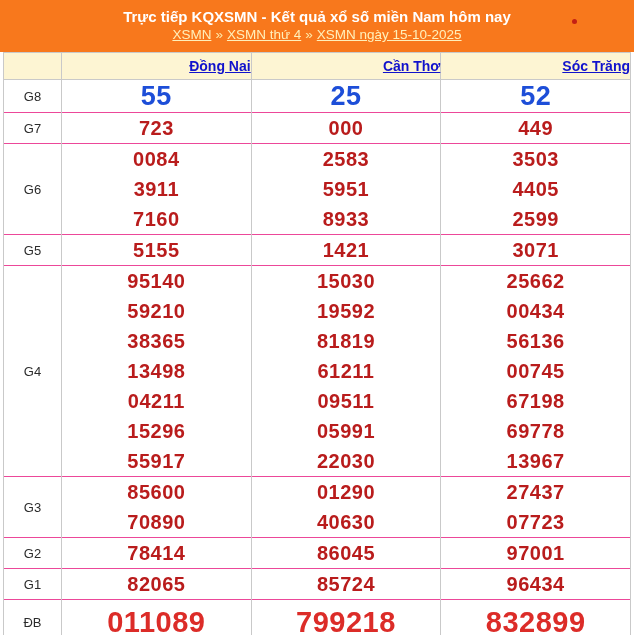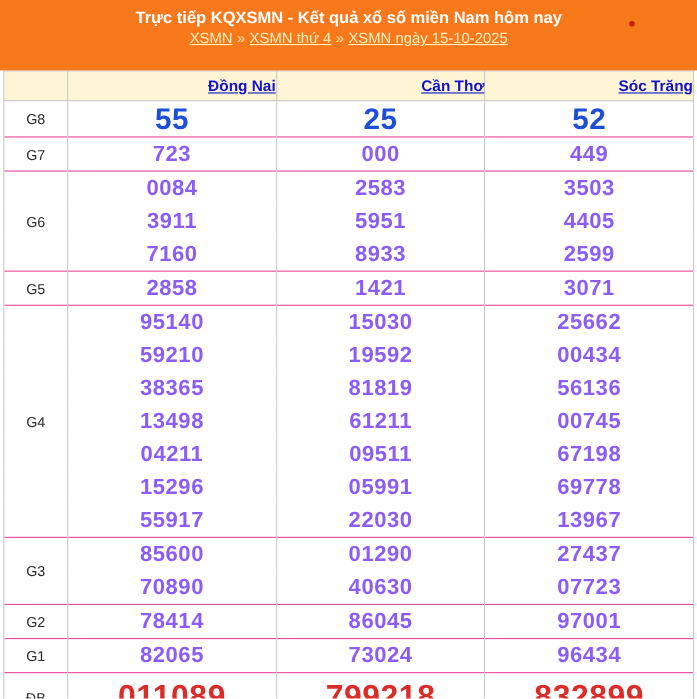--- a/index.html
+++ b/index.html
@@ -3,21 +3,21 @@
 <meta charset="utf-8">
 <style>
   html,body{margin:0;padding:0;}
   body{
     width:634px;height:635px;overflow:hidden;background:#ffffff;
     font-family:"Liberation Sans","DejaVu Sans",sans-serif;
     -webkit-font-smoothing:antialiased;
   }
   
   .top-banner{
-    position:relative;height:64px;box-sizing:border-box;
+    position:relative;height:52px;box-sizing:border-box;
     background:#f8781c;text-align:center;padding-top:7px;
   }
   .banner-title{
     color:#ffffff;font-weight:bold;font-size:15px;line-height:19px;
   }
   .banner-crumbs{font-size:13.5px;line-height:18px;color:#ffe9a8;}
   .banner-crumbs a{color:#fff0bb;text-decoration:underline;cursor:pointer;}
   .crumb-sep{margin:0 4px;color:#ffe9a8;}
   .live-dot{
     position:absolute;top:19px;right:57px;width:5px;height:5px;border-radius:50%;
@@ -38,21 +38,21 @@
   }
   .results td{
     border-left:1px solid #c9c9c9;border-right:1px solid #c9c9c9;
     text-align:center;padding:0;vertical-align:middle;
   }
   .results tr.group-start td{border-top:1px solid #ec4899;}
   td.prize{
     font-size:13px;color:#2b2b2b;font-weight:normal;background:#ffffff;
   }
   td.val{
-    font-weight:bold;font-size:20px;color:#8b5cf6;height:30px;
+    font-weight:bold;font-size:20px;color:#b91c1c;height:30px;
     letter-spacing:0.5px;
   }
   td.val.red-large{color:#1d4ed8;font-size:27px;height:32px;}
   td.val.red-xlarge{color:#dc2c28;font-size:29px;height:45px;}
 </style>
 </head>
 <body>
 
 <div class="top-banner">
   <div class="banner-title">Trực tiếp KQXSMN - Kết quả xổ số miền Nam hôm nay</div>
@@ -101,21 +101,21 @@
         <td class="val">5951</td>
         <td class="val">4405</td>
       </tr>
       <tr>
         <td class="val">7160</td>
         <td class="val">8933</td>
         <td class="val">2599</td>
       </tr>
       <tr class="group-start">
         <td class="prize" rowspan="1">G5</td>
-        <td class="val">2858</td>
+        <td class="val">5155</td>
         <td class="val">1421</td>
         <td class="val">3071</td>
       </tr>
       <tr class="group-start">
         <td class="prize" rowspan="7">G4</td>
         <td class="val">95140</td>
         <td class="val">15030</td>
         <td class="val">25662</td>
       </tr>
       <tr>
@@ -161,21 +161,21 @@
       </tr>
       <tr class="group-start">
         <td class="prize" rowspan="1">G2</td>
         <td class="val">78414</td>
         <td class="val">86045</td>
         <td class="val">97001</td>
       </tr>
       <tr class="group-start">
         <td class="prize" rowspan="1">G1</td>
         <td class="val">82065</td>
-        <td class="val">73024</td>
+        <td class="val">85724</td>
         <td class="val">96434</td>
       </tr>
       <tr class="group-start">
         <td class="prize" rowspan="1">ĐB</td>
         <td class="val red-xlarge">011089</td>
         <td class="val red-xlarge">799218</td>
         <td class="val red-xlarge">832899</td>
       </tr>
     </tbody>
 </table>

